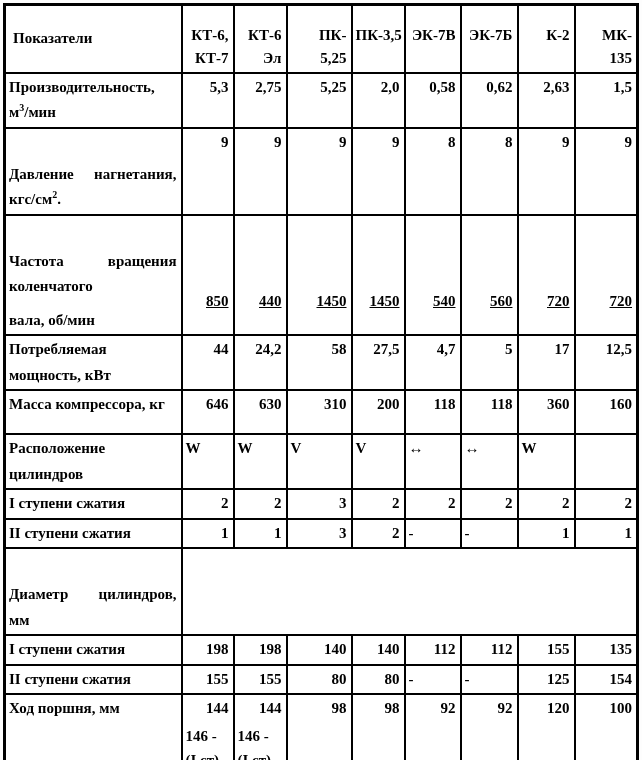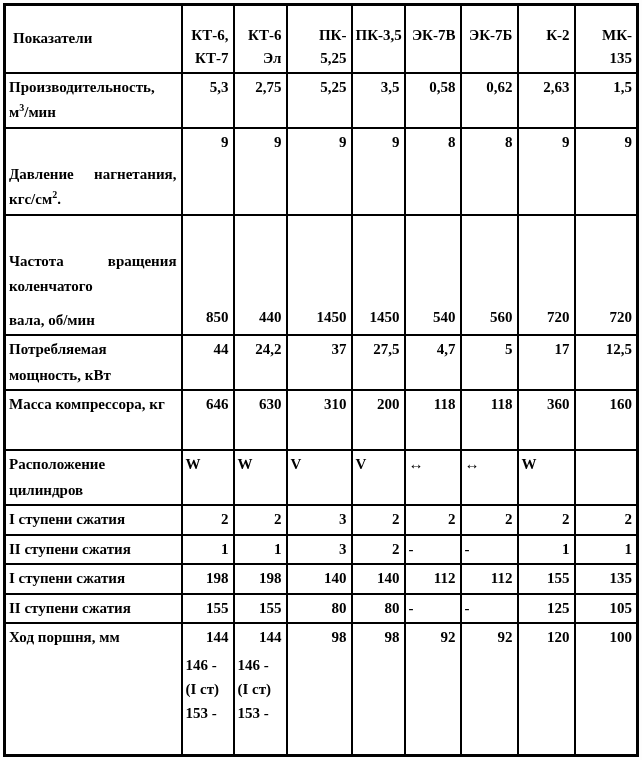--- a/index.html
+++ b/index.html
@@ -33,21 +33,21 @@
     vertical-align: middle;
     padding-left: 7px;
     white-space: nowrap;
   }
   .col-h { text-align: right; padding-top: 18px; }
   .col-h div { white-space: nowrap; line-height: 1.55; }
   .lbl { text-align: left; }
   .lbl-line.just { display: flex; justify-content: space-between; margin-top: 32px; }
   .ar { text-align: right; }
   .al { text-align: left; }
-  .vb { vertical-align: bottom; padding-bottom: 4px; }
+  .vb { vertical-align: bottom; padding-bottom: 20px; text-decoration: underline; }
   sup { font-size: 10px; line-height: 0; }
   .extra { text-align: left; line-height: 1.6; }
   .extra.first { margin-top: 2px; }
   .cell-main { min-height: 1px; }
 </style>
 </head>
 <body>
 
 <div class="sheet">
   <table>
@@ -104,21 +104,21 @@
           <td class="ar">
             <div class="cell-main">5,3</div>
           </td>
           <td class="ar">
             <div class="cell-main">2,75</div>
           </td>
           <td class="ar">
             <div class="cell-main">5,25</div>
           </td>
           <td class="ar">
-            <div class="cell-main">3,5</div>
+            <div class="cell-main">2,0</div>
           </td>
           <td class="ar">
             <div class="cell-main">0,58</div>
           </td>
           <td class="ar">
             <div class="cell-main">0,62</div>
           </td>
           <td class="ar">
             <div class="cell-main">2,63</div>
           </td>
@@ -199,39 +199,39 @@
             <div class="lbl-line"><span>Потребляемая</span></div>
             <div class="lbl-line"><span>мощность, кВт</span></div>
           </td>
           <td class="ar">
             <div class="cell-main">44</div>
           </td>
           <td class="ar">
             <div class="cell-main">24,2</div>
           </td>
           <td class="ar">
-            <div class="cell-main">37</div>
+            <div class="cell-main">58</div>
           </td>
           <td class="ar">
             <div class="cell-main">27,5</div>
           </td>
           <td class="ar">
             <div class="cell-main">4,7</div>
           </td>
           <td class="ar">
             <div class="cell-main">5</div>
           </td>
           <td class="ar">
             <div class="cell-main">17</div>
           </td>
           <td class="ar">
             <div class="cell-main">12,5</div>
           </td>
         </tr>
-        <tr style="height: 60px;">
+        <tr style="height: 44px;">
           <td class="lbl">
             <div class="lbl-line"><span>Масса компрессора, кг</span></div>
           </td>
           <td class="ar">
             <div class="cell-main">646</div>
           </td>
           <td class="ar">
             <div class="cell-main">630</div>
           </td>
           <td class="ar">
@@ -334,20 +334,30 @@
           <td class="al">
             <div class="cell-main">-</div>
           </td>
           <td class="ar">
             <div class="cell-main">1</div>
           </td>
           <td class="ar">
             <div class="cell-main">1</div>
           </td>
         </tr>
+        <tr style="height: 47px;">
+          <td class="lbl">
+            <div class="lbl-line just">
+              <span>Диаметр</span>
+              <span>цилиндров,</span>
+            </div>
+            <div class="lbl-line"><span>мм</span></div>
+          </td>
+          <td colspan="8"></td>
+        </tr>
         <tr style="height: 28px;">
           <td class="lbl">
             <div class="lbl-line"><span>I ступени сжатия</span></div>
           </td>
           <td class="ar">
             <div class="cell-main">198</div>
           </td>
           <td class="ar">
             <div class="cell-main">198</div>
           </td>
@@ -389,21 +399,21 @@
           <td class="al">
             <div class="cell-main">-</div>
           </td>
           <td class="al">
             <div class="cell-main">-</div>
           </td>
           <td class="ar">
             <div class="cell-main">125</div>
           </td>
           <td class="ar">
-            <div class="cell-main">105</div>
+            <div class="cell-main">154</div>
           </td>
         </tr>
         <tr style="height: 132px;">
           <td class="lbl">
             <div class="lbl-line"><span>Ход поршня, мм</span></div>
           </td>
           <td class="ar">
             <div class="cell-main">144</div>
             <div class="extra first">146 -</div>
             <div class="extra">(I ст)</div>

